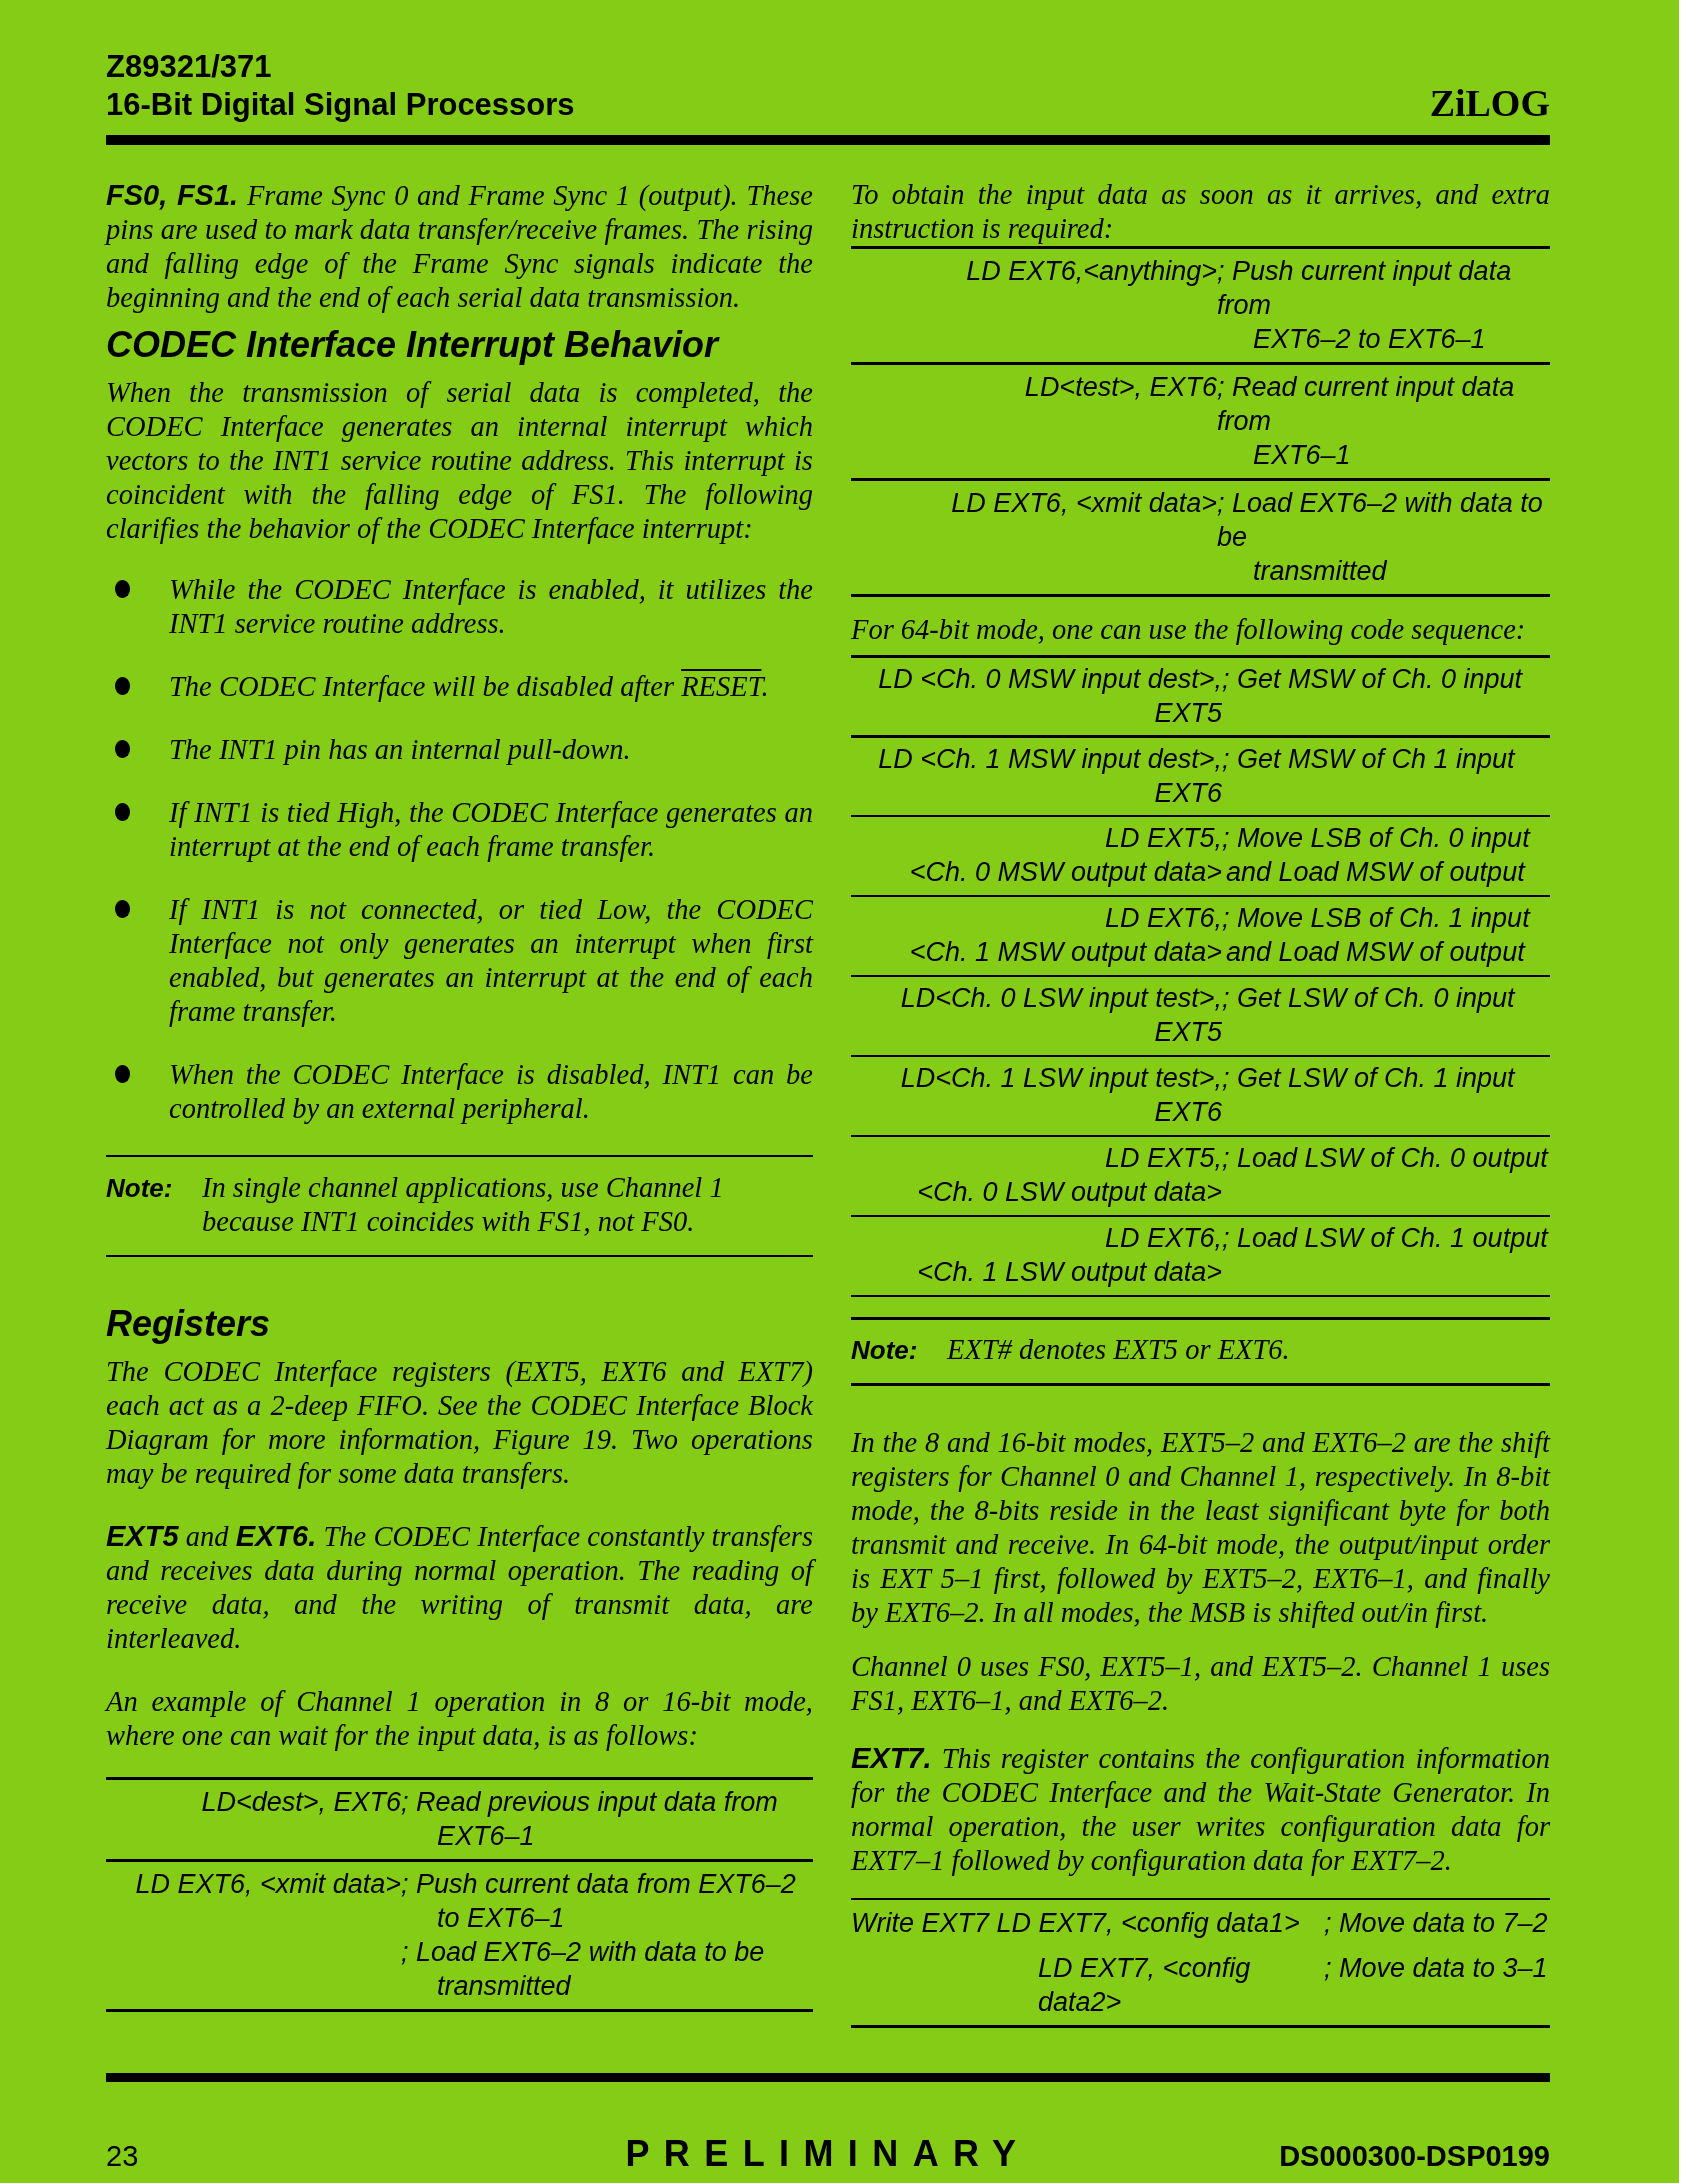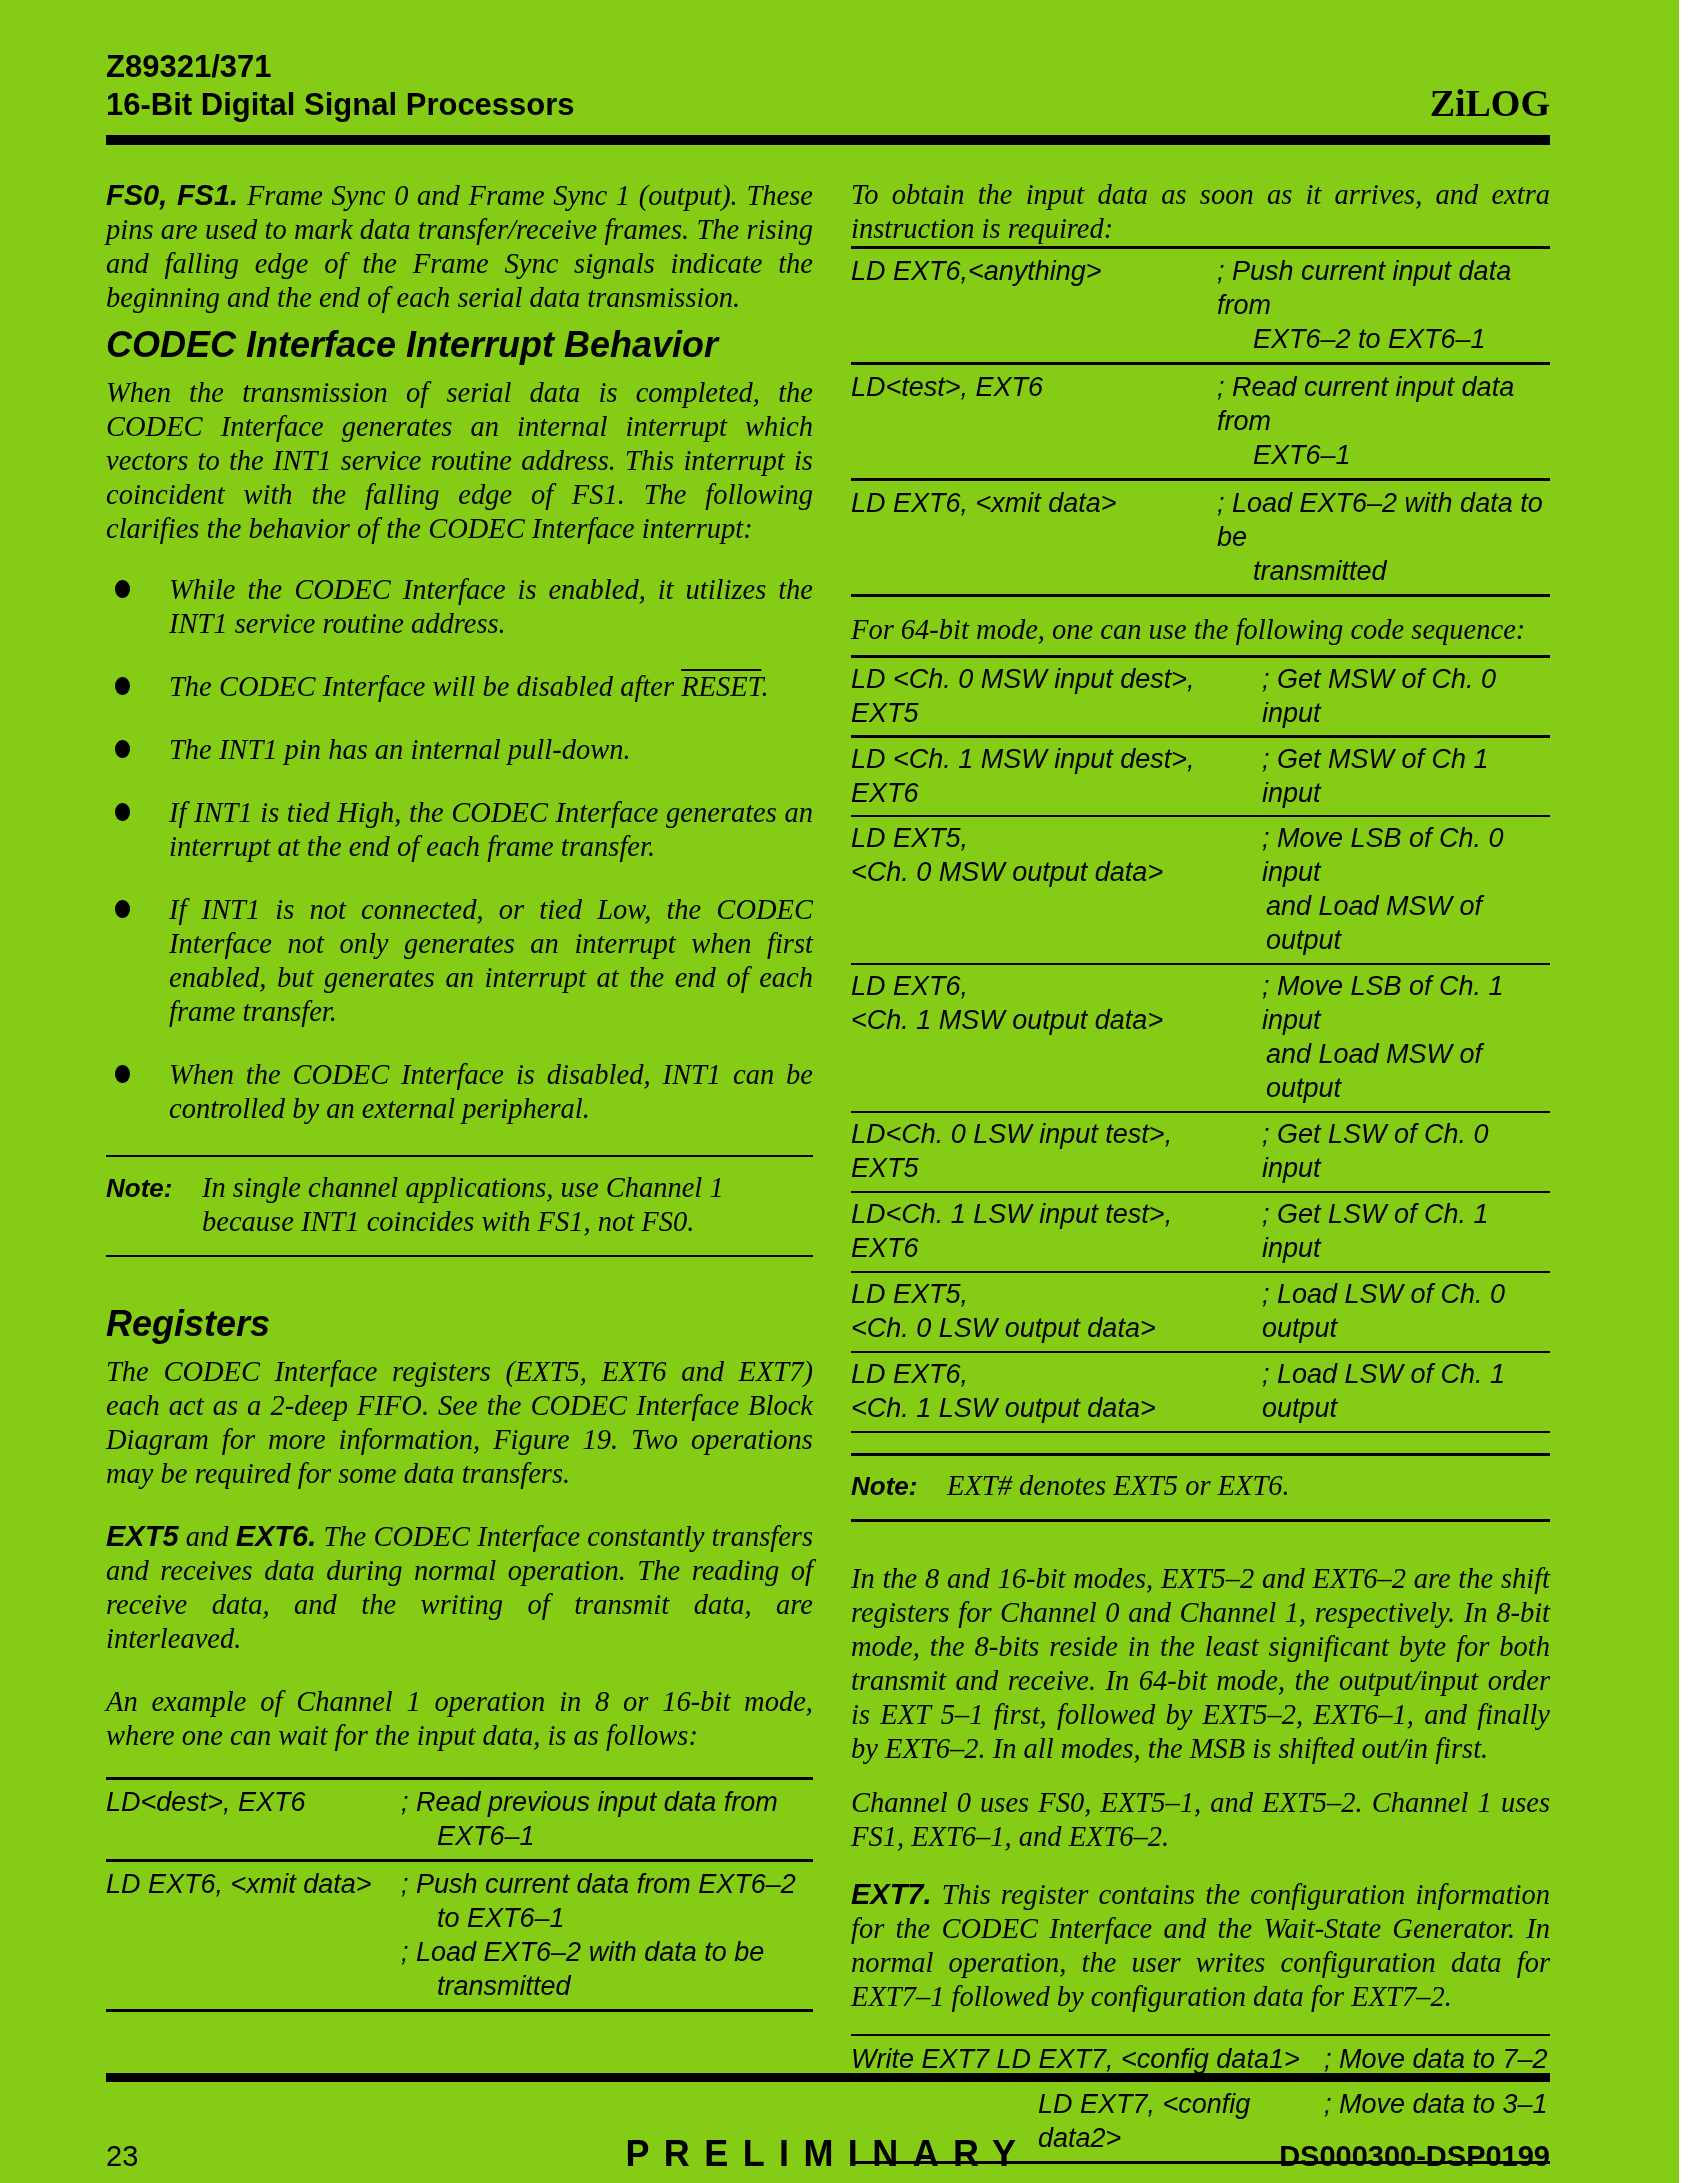--- a/index.html
+++ b/index.html
@@ -49,29 +49,29 @@
   .note-inner { display:flex; padding:13.3px 0 16px; }
   .note-label { font-family:"Liberation Sans", sans-serif; font-weight:bold;
                 font-size:26px; width:96px; flex:none; }
   .note-text { flex:1; text-align:left; }
 
   
   .ctable { font-family:"Liberation Sans", sans-serif; font-size:27px;
             line-height:34px; text-align:left; }
   .trule { height:2.7px; background:#000; }
   .trow { display:flex; padding:5.3px 0 6px; }
-  .tcode { flex:none; }
+  .tcode { flex:none;text-align:right; }
   .ltable  .tcode { width:295px; }
   .rtable1 .tcode { width:366px; }
   .rtable2 .tcode { width:371px; }
   .tcomment { flex:1; }
   .cont { padding-left:36px; }
   .rtable2 .cont { padding-left:4px; }
   .p-mode64 { margin-top:16px; margin-bottom:8px; text-align:left; }
-  .rtable2 .trow { padding:4px 0 5.3px;gap:40px; }
+  .rtable2 .trow { padding:4px 0 5.3px; }
   .right .note-block { margin-top:20px; }
   .p-modes { margin-top:40px; }
   .p-channels { margin-top:20px; }
   .p-ext7 { margin-top:22.5px; }
   .t3 { margin-top:20px; }
   .tcode3 { flex:none; width:473px; }
   .tcode3.indent .cl { padding-left:187px; }
 
   
   footer { position:absolute; left:106px; right:129px; top:2073px; }

